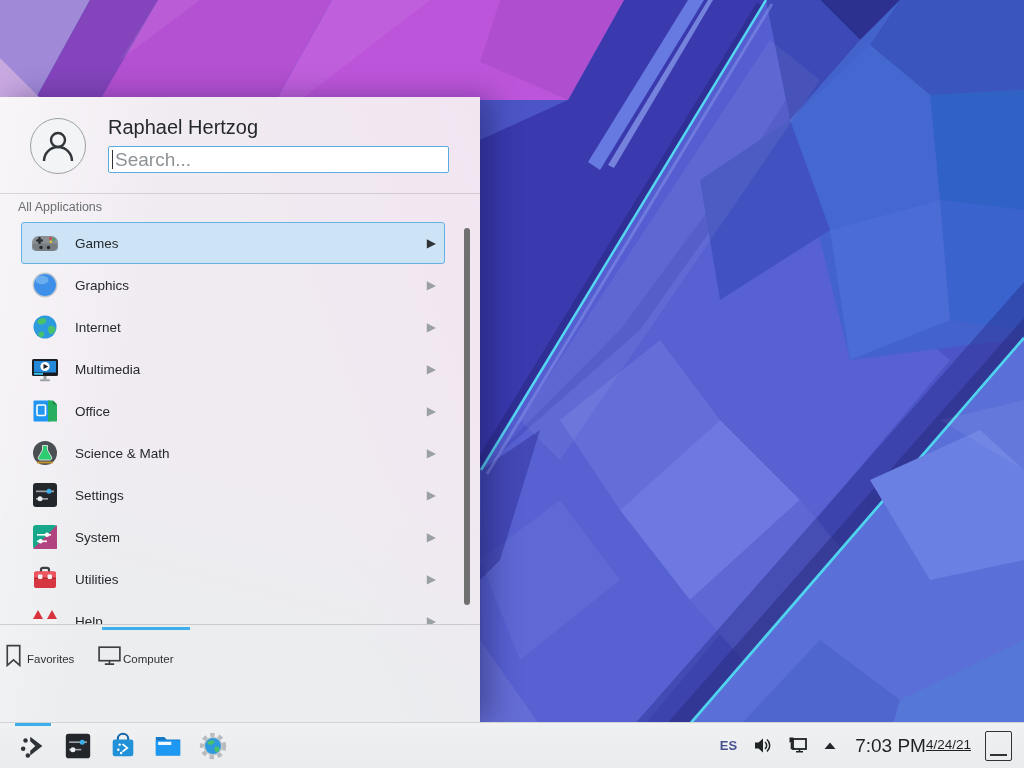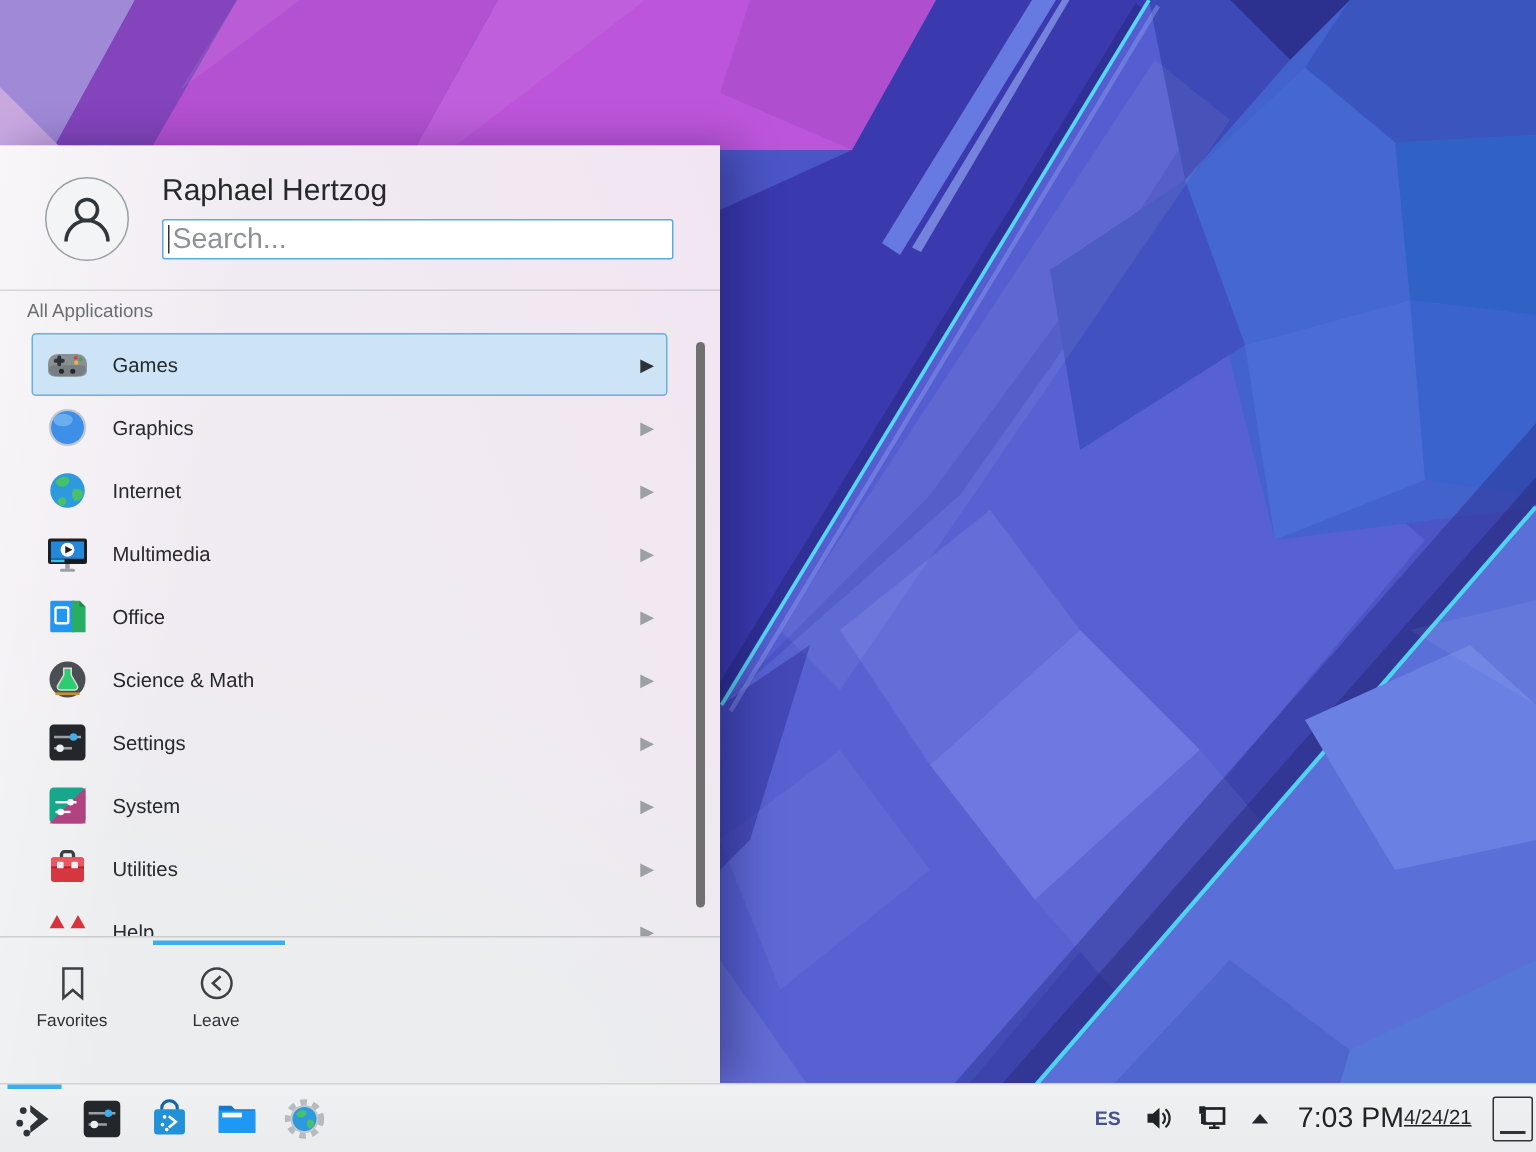--- a/index.html
+++ b/index.html
@@ -40,27 +40,27 @@
   .row.selected{background:#cde4f6;border-color:#67b0e3;}
   .row .cat-icon{width:32px;height:32px;margin-left:7px;margin-right:14px;flex:0 0 auto;}
   .row .cat-label{font-size:13.5px;color:#26292c;}
   .row .arrow{margin-left:auto;padding-right:8px;color:#9ba0a5;font-size:12px;}
   .row.selected .arrow{color:#2e3338;}
   .scroll-thumb{position:absolute;right:10px;top:131px;width:6px;height:377px;border-radius:3px;background:#707070;}
   
   .tabbar{position:absolute;left:0;top:527px;width:480px;height:98px;border-top:1px solid rgba(0,0,0,.14);}
   .tab-indicator{position:absolute;left:102px;top:2px;width:88px;height:3px;background:#3daee9;}
   .tabs{display:flex;width:480px;}
-  .tab{width:96px;padding-top:17px;display:flex;flex-direction:column;align-items:center;cursor:default;}
+  .tab{width:96px;padding-top:17px;display:flex;flex-direction:row;align-items:center;cursor:default;}
   .tab .tab-label{margin-top:6px;font-size:11.5px;color:#2e3134;}
   
   .taskbar{position:absolute;left:0;bottom:0;width:1024px;height:46px;
     background:linear-gradient(180deg,#f0f1f3 0%,#e9ebed 100%);
     border-top:1px solid rgba(0,0,0,.10);
-    display:flex;align-items:center;padding:0 0;box-sizing:border-box;}
+    display:flex;align-items:center;padding:0 10px;box-sizing:border-box;}
   .task-cell{width:45px;height:46px;display:flex;align-items:center;justify-content:center;position:relative;}
   .task-indicator{position:absolute;top:0;left:5px;width:36px;height:3px;background:#3daee9;}
   .tray{display:flex;align-items:center;margin-left:auto;}
   .kbd-layout{font-size:13px;font-weight:bold;color:#47518f;margin-right:15px;}
   .tray-icon{margin-right:13px;display:flex;align-items:center;}
   .clock{display:flex;flex-direction:row;align-items:center;margin:0 14px 0 4px;line-height:1.05;}
   .clock-time{font-size:19px;color:#1f2326;}
   .clock-date{font-size:13.5px;color:#1f2326;text-decoration:underline;}
   .show-desktop{width:25px;height:28px;border:1.5px solid #2f3338;border-radius:2px;
     margin-right:2px;position:relative;}
@@ -274,24 +274,24 @@
     <div class="tab-indicator"></div>
     <div class="tabs">
       <div class="tab">
         <svg width="27" height="27" viewBox="0 0 26 26">
           <path d="M7,3.5 h12 v19 l-6,-5.2 -6,5.2 z" fill="none" stroke="#3c4043" stroke-width="1.6"></path>
         </svg>
         <span class="tab-label">Favorites</span>
       </div>
       <div class="tab">
         <svg width="27" height="27" viewBox="0 0 26 26">
-          <circle cx="13" cy="13" r="9.5" fill="none" stroke="#3c4043" stroke-width="1.6"></circle>
-          <path d="M15.5,8.5 L10.5,13 L15.5,17.5" fill="none" stroke="#3c4043" stroke-width="1.6"></path>
+          <rect x="3" y="5" width="20" height="13" fill="none" stroke="#3c4043" stroke-width="1.6"></rect>
+          <path d="M13,18 v3 M8.5,21.3 h9" stroke="#3c4043" stroke-width="1.6" fill="none"></path>
         </svg>
-        <span class="tab-label">Leave</span>
+        <span class="tab-label">Computer</span>
       </div>
     </div>
   </div>
 </div>
 
 <div class="taskbar">
 
   <div class="task-cell">
     <div class="task-indicator"></div>
     <svg width="30" height="30" viewBox="0 0 32 32">

